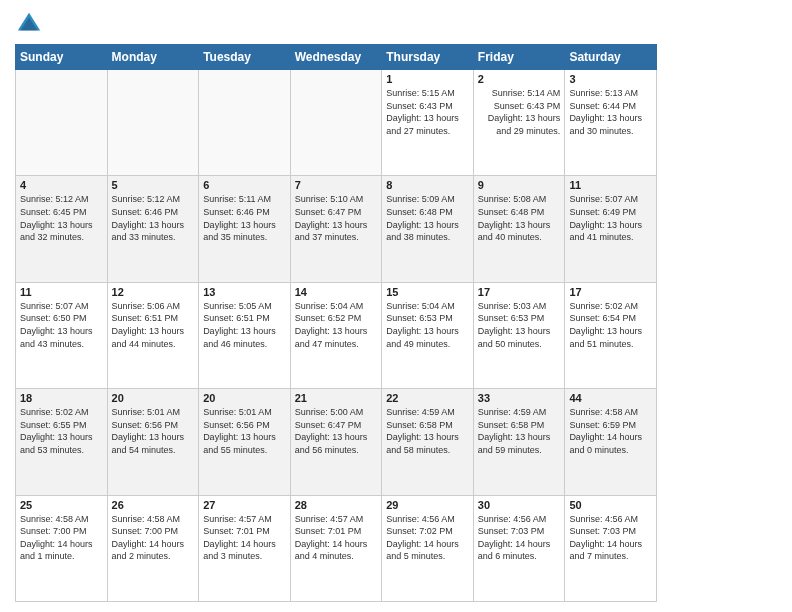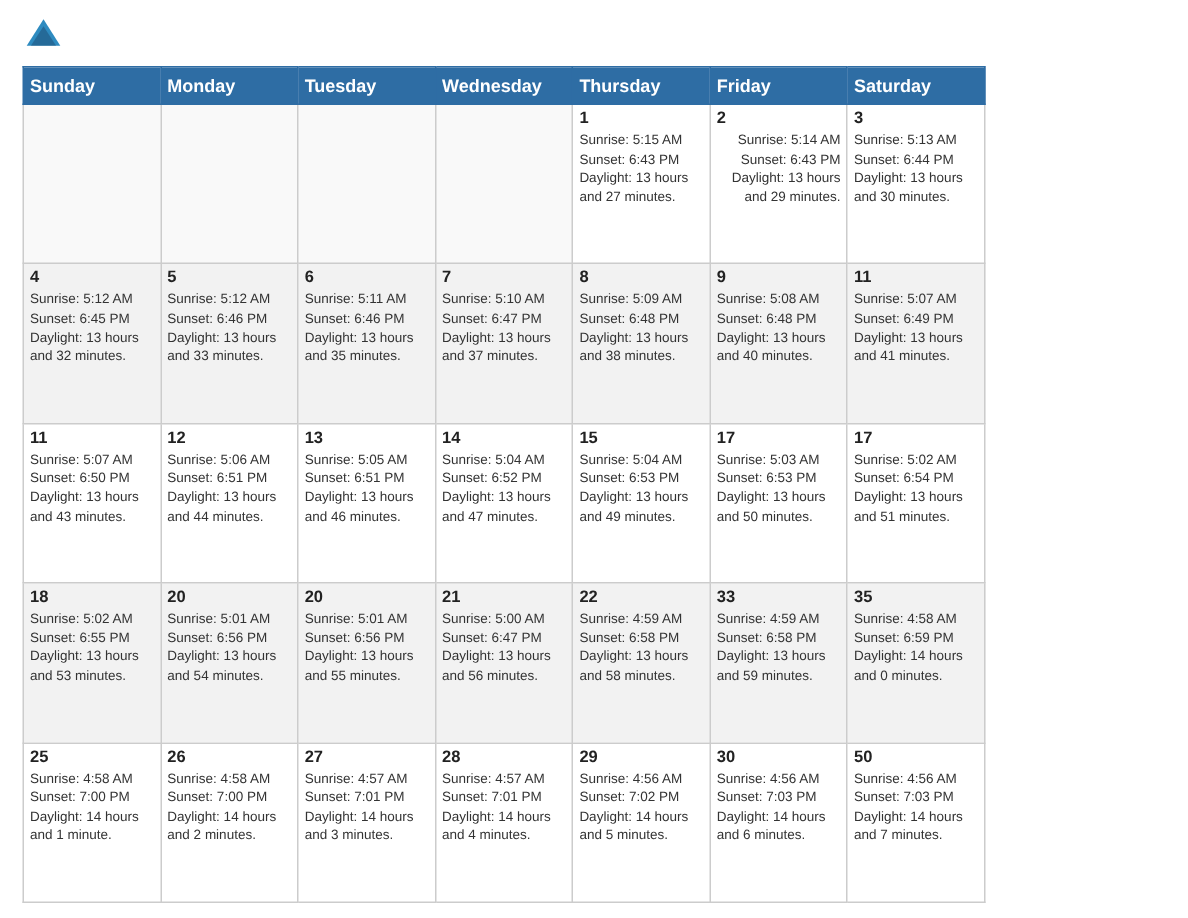--- a/index.html
+++ b/index.html
@@ -288,21 +288,21 @@
 and 58 minutes.</div>
           </td>
           <td>
             <div class="day-number">33</div>
             <div class="day-info" style="white-space: pre-line;">Sunrise: 4:59 AM
 Sunset: 6:58 PM
 Daylight: 13 hours
 and 59 minutes.</div>
           </td>
           <td>
-            <div class="day-number">35</div>
+            <div class="day-number">44</div>
             <div class="day-info" style="white-space: pre-line;">Sunrise: 4:58 AM
 Sunset: 6:59 PM
 Daylight: 14 hours
 and 0 minutes.</div>
           </td>
         </tr>
         <tr>
           <td>
             <div class="day-number">25</div>
             <div class="day-info" style="white-space: pre-line;">Sunrise: 4:58 AM

